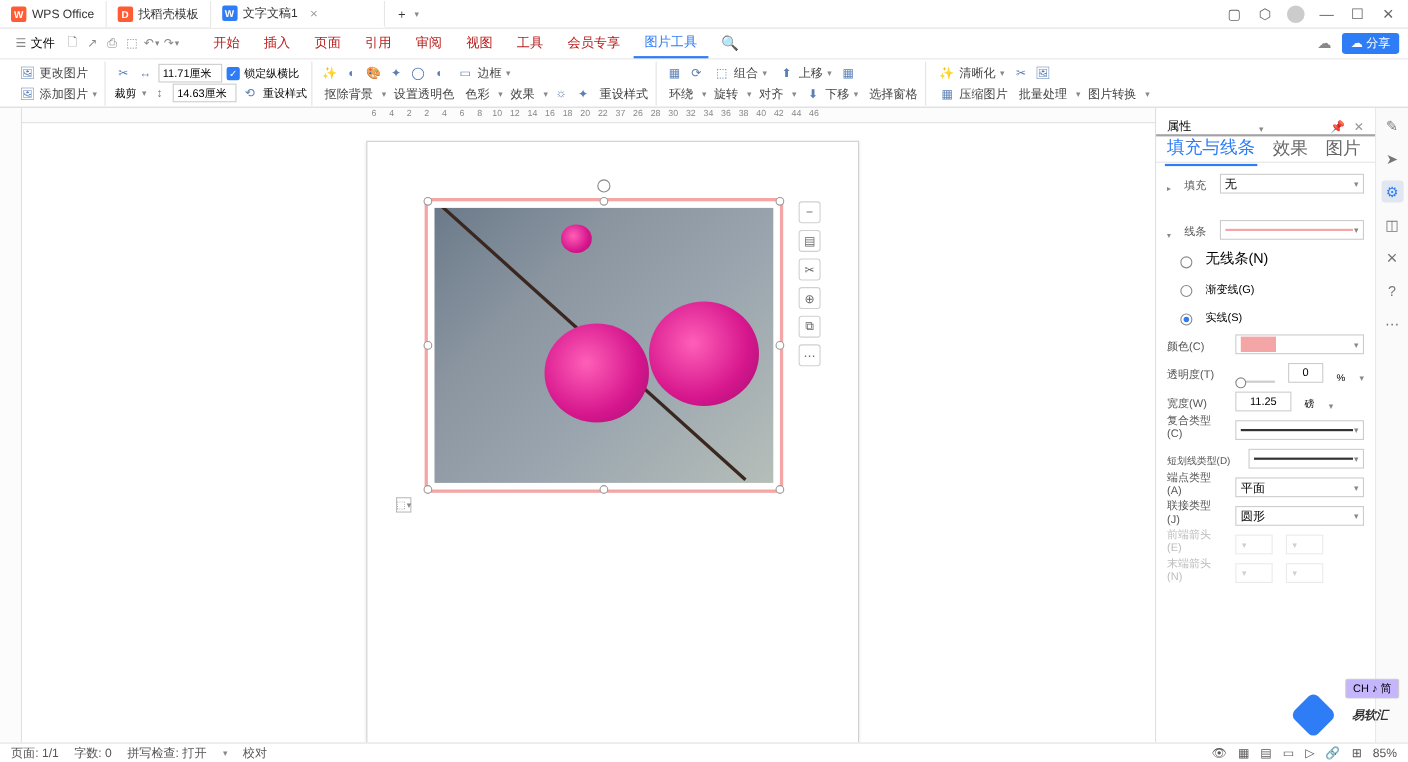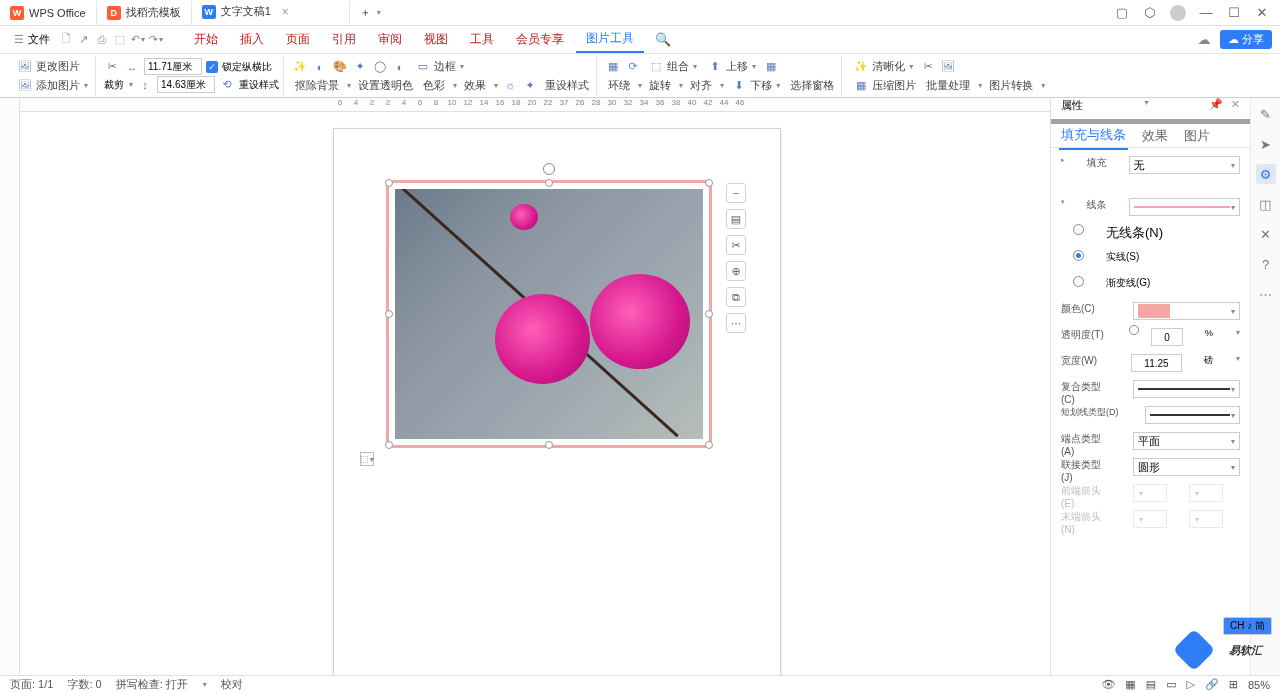--- a/index.html
+++ b/index.html
@@ -38,44 +38,44 @@
 .f2{width:100px;height:95px;left:195px;top:85px}
 .f3{width:28px;height:26px;left:115px;top:15px}
 .handle{position:absolute;width:8px;height:8px;background:#fff;border:1px solid #999;border-radius:50%}
 .h-tl{left:-4px;top:-4px}.h-tr{right:-4px;top:-4px}.h-bl{left:-4px;bottom:-4px}.h-br{right:-4px;bottom:-4px}
 .h-t{left:50%;top:-4px;margin-left:-4px}.h-b{left:50%;bottom:-4px;margin-left:-4px}
 .h-l{left:-4px;top:50%;margin-top:-4px}.h-r{right:-4px;top:50%;margin-top:-4px}
 .rotate-h{position:absolute;left:50%;top:-20px;margin-left:-6px;width:12px;height:12px;border:1px solid #888;border-radius:50%;background:#fff}
 .float-tools{position:absolute;left:706px;top:85px;display:flex;flex-direction:column;gap:6px}
 .ft-btn{width:20px;height:20px;border:1px solid #d0d0d0;border-radius:3px;background:#fff;display:flex;align-items:center;justify-content:center;font-size:11px;color:#666}
 .side-panel{width:200px;border-left:1px solid #e0e0e0;background:#fff;display:flex;flex-direction:column}
-.sp-header{height:26px;display:flex;align-items:flex-start;padding:0 10px;border-bottom:5px solid #a3a3a3;justify-content:space-between}
+.sp-header{height:26px;display:flex;align-items:flex-end;padding:0 10px;border-bottom:2px solid #a3a3a3;justify-content:space-between}
 .sp-tabs{height:24px;display:flex;align-items:center;padding:0 8px;gap:12px;border-bottom:1px solid #e5e5e5}
-.sp-tab{font-size:13px;color:#666;padding:4px 2px;cursor:pointer}
+.sp-tab{font-size:16px;color:#666;padding:4px 2px;cursor:pointer}
 .sp-tab.active{color:#2e7cf6;border-bottom:2px solid #2e7cf6}
 .sp-body{padding:8px 10px;display:flex;flex-direction:column;gap:6px}
-.sp-row{display:flex;align-items:flex-start;gap:22px;height:20px}
+.sp-row{display:flex;align-items:flex-end;gap:12px;height:20px}
 .sp-label{font-size:10px;color:#555;width:50px}
 .sp-sect{font-size:10px;color:#555;font-weight:500}
 .sp-select{flex:1;height:18px;border:1px solid #ccc;font-size:10px;padding:0 4px;background:#fff;display:flex;align-items:center;justify-content:space-between}
 .sp-color{width:32px;height:14px;background:#f4a6a6}
 .sp-line{flex:1;height:2px;background:#f4a6a6}
 .radio{width:11px;height:11px;border:1px solid #888;border-radius:50%;display:flex;align-items:center;justify-content:center}
 .radio.on::after{content:"";width:5px;height:5px;background:#2e7cf6;border-radius:50%}
 .sp-num{width:51px;height:18px;border:1px solid #ccc;font-size:10px;text-align:center}
 .side-rail{width:30px;border-left:1px solid #e8e8e8;background:#fafafa;display:flex;flex-direction:column;align-items:center;padding-top:6px;gap:10px}
 .rail-btn{width:20px;height:20px;display:flex;align-items:center;justify-content:center;color:#777;font-size:13px}
 .rail-btn.active{background:#e0e7f0;border-radius:3px;color:#2e7cf6}
 .statusbar{position:absolute;bottom:0;left:0;right:0;height:18px;background:#fff;border-top:1px solid #e0e0e0;display:flex;align-items:center;padding:0 10px;font-size:10px;color:#555;gap:14px}
 .sb-right{margin-left:auto;display:flex;align-items:center;gap:10px}
 .share-btn{background:#2e7cf6;color:#fff;padding:2px 8px;border-radius:3px;font-size:11px;display:flex;align-items:center;gap:3px}
 .menubar-right{margin-left:auto;display:flex;align-items:center;gap:8px}
 .watermark{position:absolute;right:18px;bottom:28px;display:flex;align-items:center;gap:20px;font-size:22px;font-weight:bold;color:#333;font-style:italic}
 .wm-icon{width:30px;height:30px;background:#2e7cf6;border-radius:6px;transform:rotate(45deg)}
-.ch-badge{position:absolute;right:8px;bottom:58px;border:1px solid #ccc;padding:1px 6px;font-size:10px;background:#3b82f6;border-radius:2px}
+.ch-badge{position:absolute;right:8px;bottom:58px;border:1px solid #ccc;padding:1px 6px;font-size:10px;background:#c4b5fd;border-radius:2px}
 .tri{font-size:7px;color:#888}
 .slider{flex:1;height:2px;background:#ccc;position:relative}
 .slider::before{content:"";position:absolute;left:0;top:-3px;width:8px;height:8px;background:#fff;border:1px solid #888;border-radius:50%}
 .anchor-btn{position:absolute;left:340px;top:354px;width:14px;height:14px;border:1px solid #bbb;display:flex;align-items:center;justify-content:center;font-size:9px;color:#888}
 </style>
 </head>
 <body>
 
 <div class="titlebar">
   <div class="tab">
@@ -332,26 +332,26 @@
         <div class="sp-select">
             <div class="sp-line"></div>
             <span class="dd">▾</span>
           </div>
         </div>
       <div class="sp-row" style="padding-left:12px">
           <div class="radio"></div>
           <span style="font-size:13px">无线条(N)</span>
         </div>
       <div class="sp-row" style="padding-left:12px">
+          <div class="radio"></div>
+          <span style="font-size:10px">渐变线(G)</span>
+        </div>
+      <div class="sp-row" style="padding-left:12px">
           <div class="radio on"></div>
           <span style="font-size:10px">实线(S)</span>
-        </div>
-      <div class="sp-row" style="padding-left:12px">
-          <div class="radio"></div>
-          <span style="font-size:10px">渐变线(G)</span>
         </div>
       <div class="sp-row">
           <span class="sp-label">颜色(C)</span>
           <div class="sp-select">
             <div class="sp-color"></div>
             <span class="dd">▾</span>
           </div>
         </div>
       <div class="sp-row">
           <span class="sp-label">透明度(T)</span>

